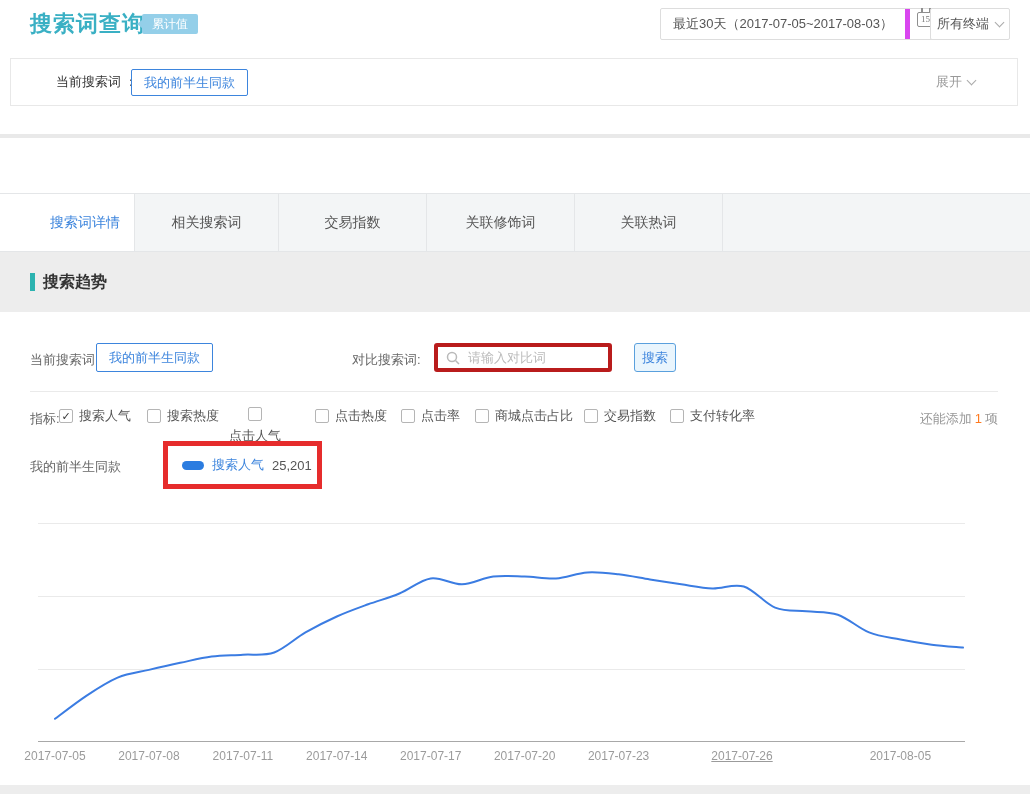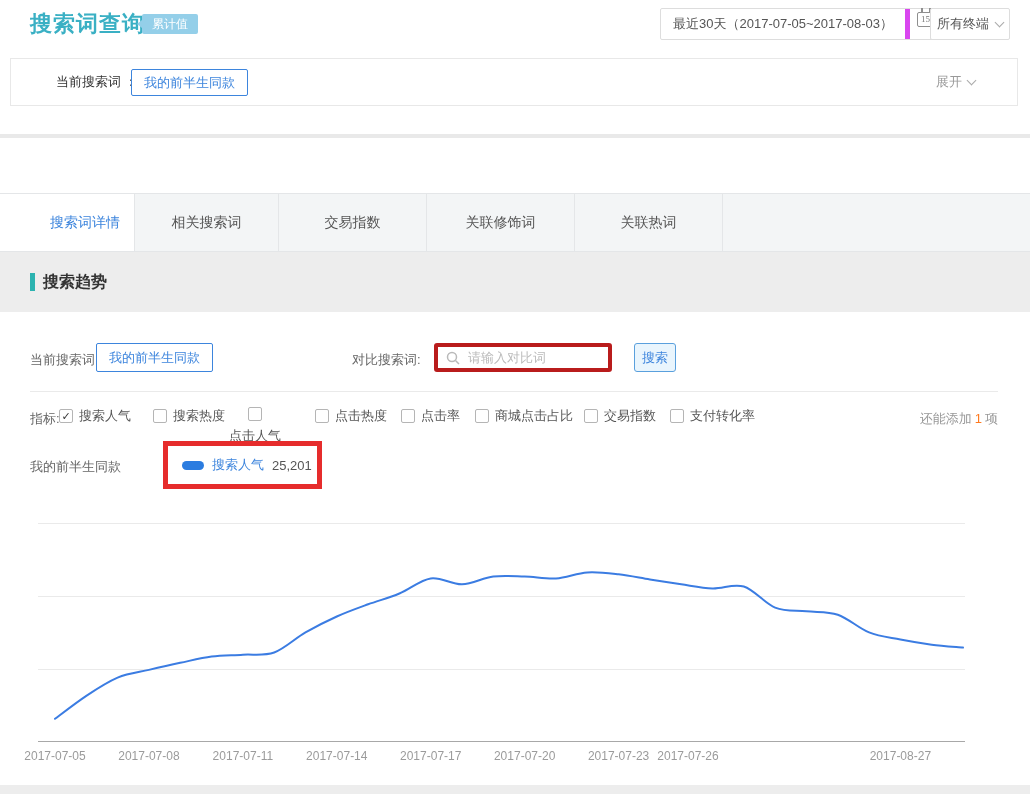--- a/index.html
+++ b/index.html
@@ -136,21 +136,21 @@
 
   <div class="divider"></div>
 
   <span class="lbl" style="left:30px; top:410px;">指标:</span>
   <label class="metric" style="left:59px;">
       <span class="cb checked">
         <span class="tick">✓</span>
       </span>
       <span>搜索人气</span>
     </label>
-  <label class="metric" style="left:147px;margin-left:6px;">
+  <label class="metric" style="left:147px;">
       <span class="cb"></span>
       <span>搜索热度</span>
     </label>
   <label class="metric" style="left:229px;flex-direction:column;">
       <span class="cb"></span>
       <span>点击人气</span>
     </label>
   <label class="metric" style="left:315px;">
       <span class="cb"></span>
       <span>点击热度</span>
@@ -190,19 +190,19 @@
     </svg>
   </div>
   <div class="xlabels">
       <span class="xlabel" style="left: 25px;">2017-07-05</span>
       <span class="xlabel" style="left: 118.931px;">2017-07-08</span>
       <span class="xlabel" style="left: 212.862px;">2017-07-11</span>
       <span class="xlabel" style="left: 306.793px;">2017-07-14</span>
       <span class="xlabel" style="left: 400.724px;">2017-07-17</span>
       <span class="xlabel" style="left: 494.655px;">2017-07-20</span>
       <span class="xlabel" style="left: 588.586px;">2017-07-23</span>
-      <span class="xlabel" style="left: 658px;">2017-07-26</span>
+      <span class="xlabel" style="left: 712px; text-decoration: underline;">2017-07-26</span>
       <span class="xlabel" style="left: 804px; margin-top: 37px;">2017-07-29</span>
-      <span class="xlabel" style="left: 870.379px;">2017-08-27</span>
+      <span class="xlabel" style="left: 870.379px;">2017-08-05</span>
     </div>
 
   <div class="bottom-strip"></div>
 </div>
 
 </body></html>

